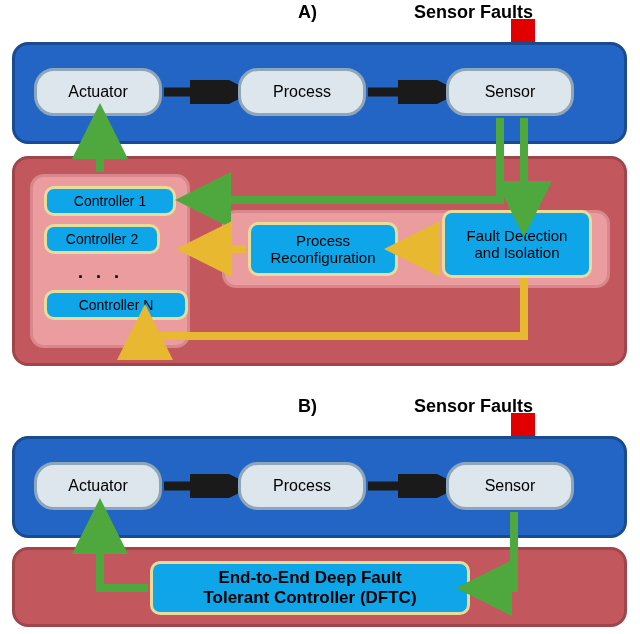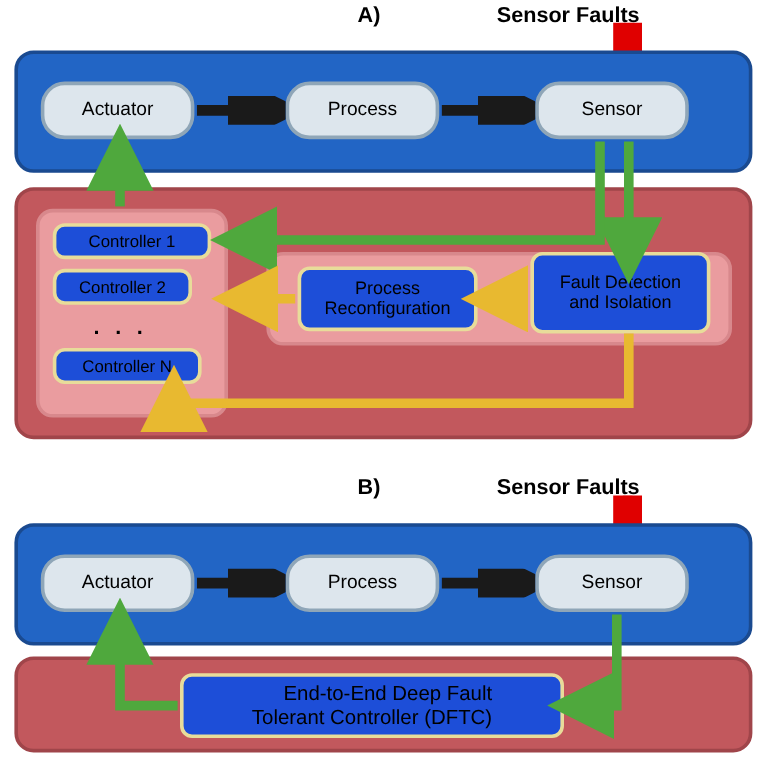--- a/index.html
+++ b/index.html
@@ -43,21 +43,21 @@
     display: flex;
     align-items: center;
     justify-content: center;
     font-size: 16px;
     text-align: center;
     line-height: 1.15;
     padding: 2px 4px;
   }
   .box-yellow {
     position: absolute;
-    background: #1d4ed8;
+    background: #0ea5e9;
     border: 3px solid #e8dc9a;
     border-radius: 10px;
     display: flex;
     align-items: center;
     justify-content: center;
     font-size: 15px;
     text-align: center;
     line-height: 1.15;
     padding: 2px 4px;
   }
@@ -103,21 +103,21 @@
 <svg class="arrow" style="left:368px; top:80px;" width="78" height="24">
   <line x1="0" y1="12" x2="66" y2="12" stroke="#1a1a1a" stroke-width="9" marker-end="url(#bk1)"></line>
 </svg>
 
 <div class="red-panel" style="left:12px; top:156px; width:615px; height:210px;"></div>
 
 <div class="inner-pink" style="left:30px; top:174px; width:160px; height:174px;"></div>
 <div class="box-yellow" style="left:44px; top:186px; width:132px; height:30px; font-size:14px;">Controller 1</div>
 <div class="box-yellow" style="left:44px; top:224px; width:116px; height:30px; font-size:14px;">Controller 2</div>
 <div class="dots" style="left:78px; top:262px;">. . .</div>
-<div class="box-yellow" style="left:44px; top:290px; width:124px; height:30px; font-size:14px;">Controller N</div>
+<div class="box-yellow" style="left:44px; top:290px; width:144px; height:30px; font-size:14px;">Controller N</div>
 
 <div class="inner-pink" style="left:222px; top:210px; width:388px; height:78px;"></div>
 <div class="box-yellow" style="left:248px; top:222px; width:150px; height:54px; white-space:pre-line;">Process
 Reconfiguration</div>
 <div class="box-yellow" style="left:442px; top:210px; width:150px; height:68px; white-space:pre-line;">Fault Detection
 and Isolation</div>
 
 <svg class="arrow" style="left:0px; top:0px;" width="640" height="380">
   <defs>
       <marker id="gr" markerWidth="7" markerHeight="7" refX="4" refY="3.5" orient="auto">
@@ -161,21 +161,21 @@
 
 <svg class="arrow" style="left:164px; top:474px;" width="74" height="24">
   <line x1="0" y1="12" x2="62" y2="12" stroke="#1a1a1a" stroke-width="9" marker-end="url(#bk1)"></line>
 </svg>
 <svg class="arrow" style="left:368px; top:474px;" width="78" height="24">
   <line x1="0" y1="12" x2="66" y2="12" stroke="#1a1a1a" stroke-width="9" marker-end="url(#bk1)"></line>
 </svg>
 
 <div class="red-panel" style="left:12px; top:547px; width:615px; height:80px;"></div>
 
-<div class="box-yellow" style="left:150px; top:561px; width:320px; height:54px; font-size:17px; font-weight:normal; white-space:pre-line;text-align:right;">End-to-End Deep Fault
+<div class="box-yellow" style="left:150px; top:561px; width:320px; height:54px; font-size:17px; font-weight:bold; white-space:pre-line;">End-to-End Deep Fault
 Tolerant Controller (DFTC)</div>
 
 <svg class="arrow" style="left:0px; top:0px;" width="640" height="634">
 
   <polyline points="514,512 514,588 480,588" fill="none" stroke="#4fa83d" stroke-width="8" marker-end="url(#gr)"></polyline>
 
   <polyline points="148,588 100,588 100,522" fill="none" stroke="#4fa83d" stroke-width="8" marker-end="url(#gr)"></polyline>
 </svg>
 
 </body></html>

